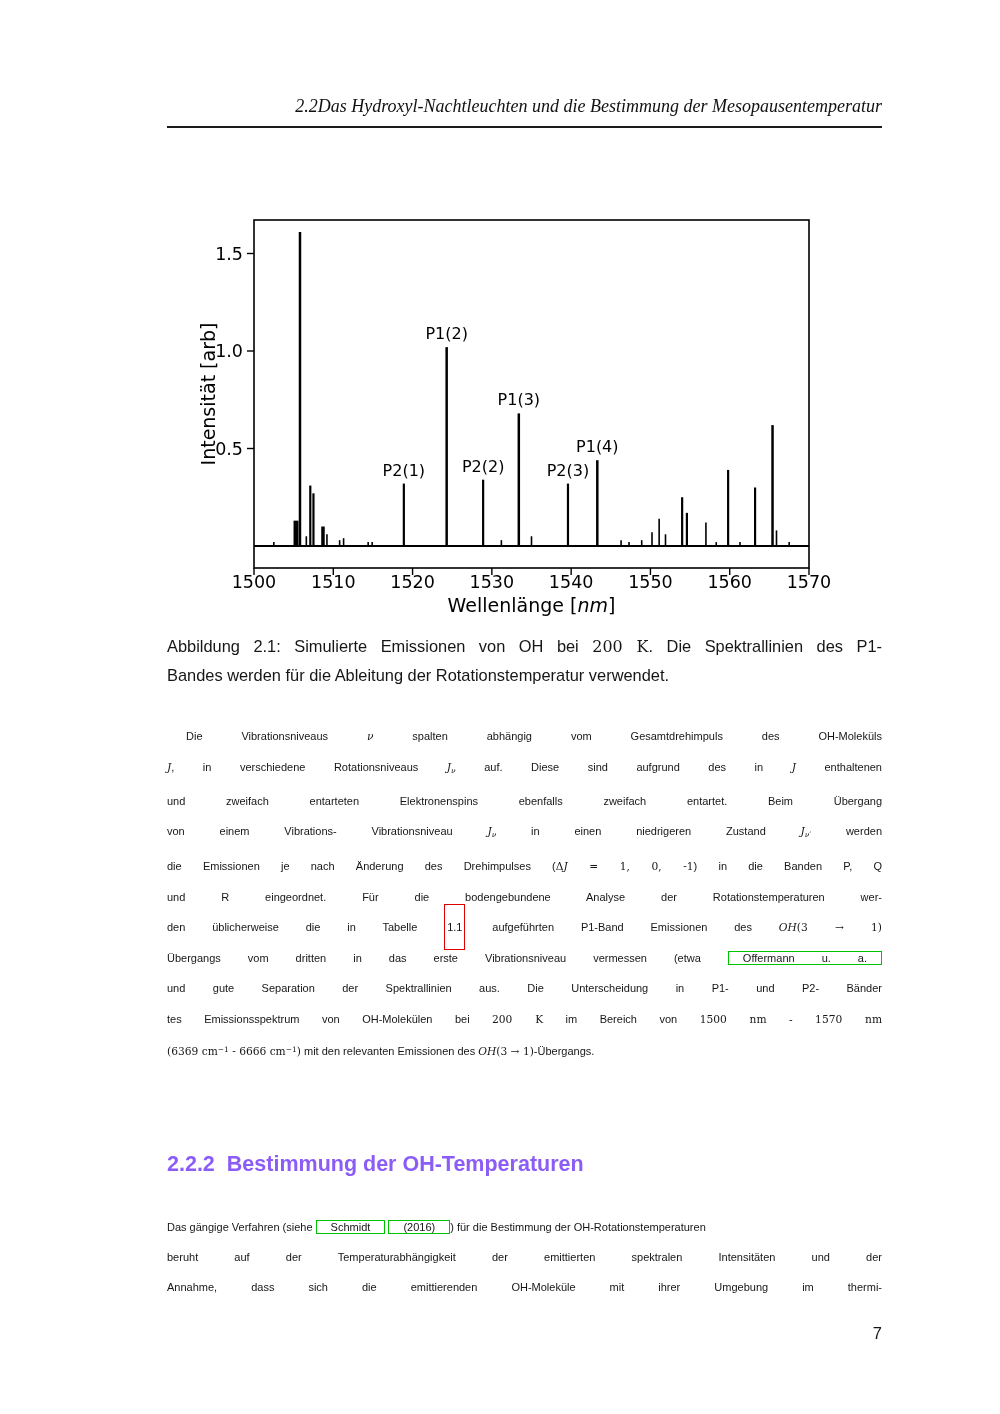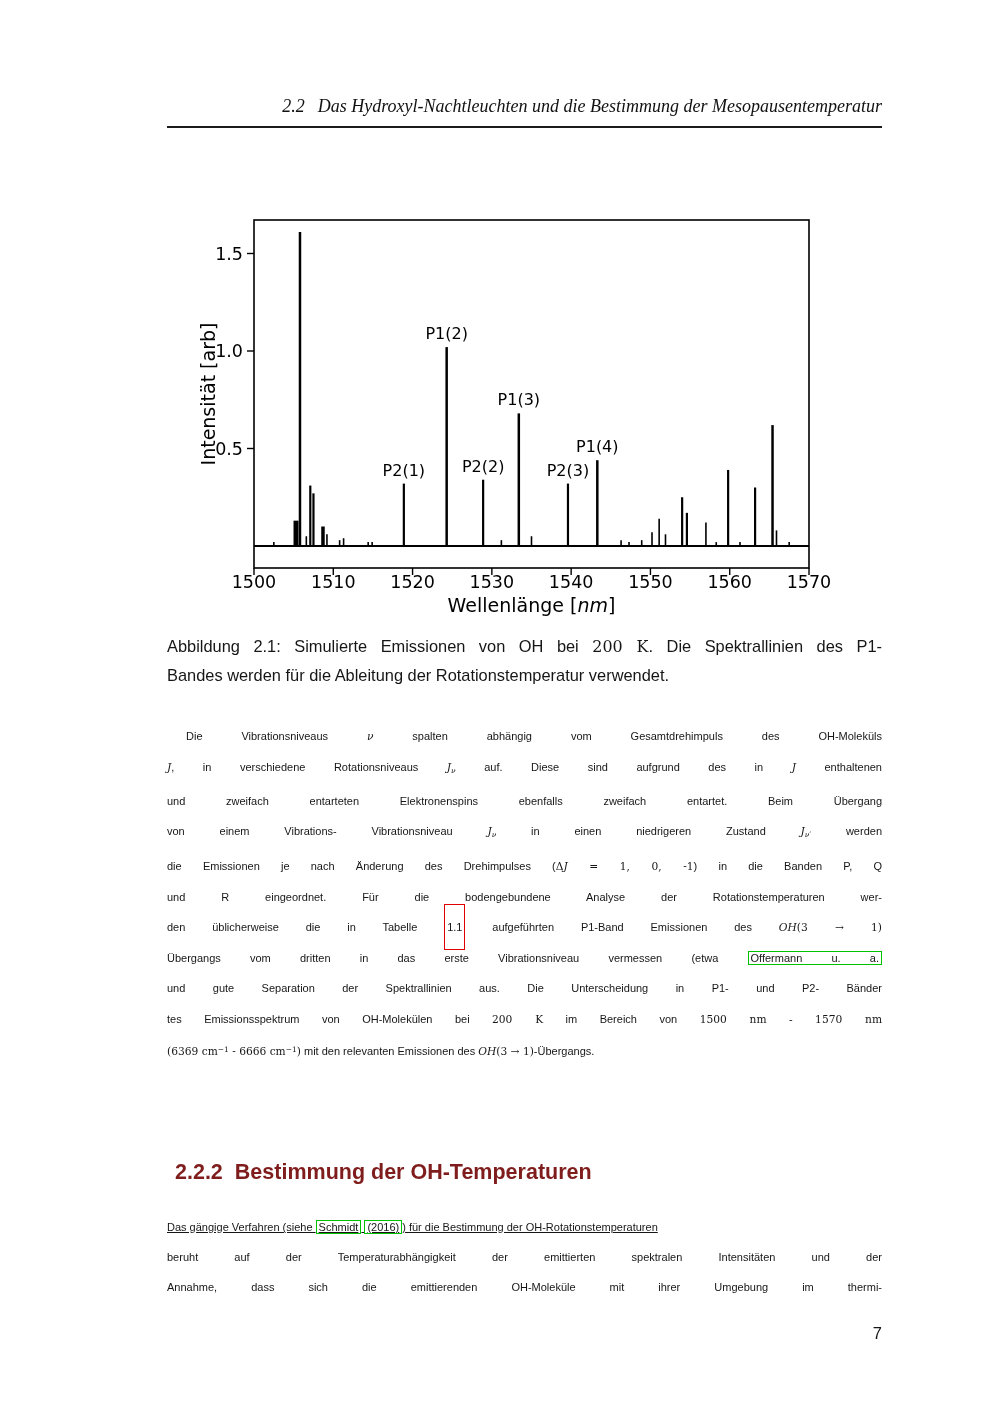--- a/index.html
+++ b/index.html
@@ -4,46 +4,46 @@
 <style>
   html,body { margin:0; padding:0; background:#ffffff; }
   .page {
     position:relative; width:1000px; height:1414px; background:#ffffff;
     font-family:"Liberation Sans", sans-serif; color:#161616; overflow:hidden;
   }
   .running-header {
     position:absolute; left:167px; top:96px; width:715px; text-align:right;
     font-family:"Liberation Serif", serif; font-style:italic; font-size:18px; color:#111;
   }
-  .rh-num { margin-right:13px; }
+  .rh-num { }
   .header-rule { position:absolute; left:167px; top:126px; width:715px; height:2px; background:#1b1b1b; }
 
   .figure { position:absolute; left:180px; top:170px; margin:0; }
   svg text { font-family:"DejaVu Sans", sans-serif; fill:#000; }
 
   .caption { position:absolute; left:167px; top:632px; width:715px; font-size:16.4px; line-height:29px; }
   .para { position:absolute; left:167px; width:715px; font-size:11px; line-height:30.2px; }
   .para1 { top:721px; }
   .para2 { top:1212px; }
 
   .tline { text-align:justify; text-align-last:justify; }
   .tl-left { text-align-last:left; }
-  .tl-nowrap { white-space:nowrap; text-align:left; text-align-last:left;text-decoration:underline; }
+  .tl-nowrap { white-space:nowrap; text-align:left; text-align-last:left; }
   .tl-indent { text-indent:19px; }
 
   .seg-m  { font-family:"DejaVu Serif", serif; font-style:italic; font-size:97%; }
   .seg-r  { font-family:"DejaVu Serif", serif; font-size:97%;margin-top:34px; }
   .seg-sb { font-family:"DejaVu Serif", serif; font-style:italic; font-size:68%; vertical-align:-0.25em; }
   .seg-sp { font-family:"DejaVu Serif", serif; font-size:68%; vertical-align:0.45em; }
   .seg-red   { border:1.4px solid var(--ref-red,#e00000); padding:16px 2px; }
-  .seg-green { border:1.4px solid var(--cite-green,#00c300); padding:0 2px; }
+  .seg-green { border:1.4px solid var(--cite-green,#00c300); padding:0 14px; }
 
   .section-heading {
-    position:absolute; left:167px; top:1152px; width:715px; margin:8px;
-    font-size:21.5px; font-weight:bold; color:#7f1d1d; font-family:"Liberation Sans", sans-serif;
+    position:absolute; left:167px; top:1152px; width:715px; margin:0;
+    font-size:21.5px; font-weight:bold; color:#8b5cf6; font-family:"Liberation Sans", sans-serif;
   }
   .sh-gap { display:inline-block; width:12px; }
   .page-number { position:absolute; left:167px; top:1324px; width:715px; text-align:right; font-size:16.5px; }
 </style>
 </head>
 <body>
 
 <div class="page">
 
   <div class="running-header">

